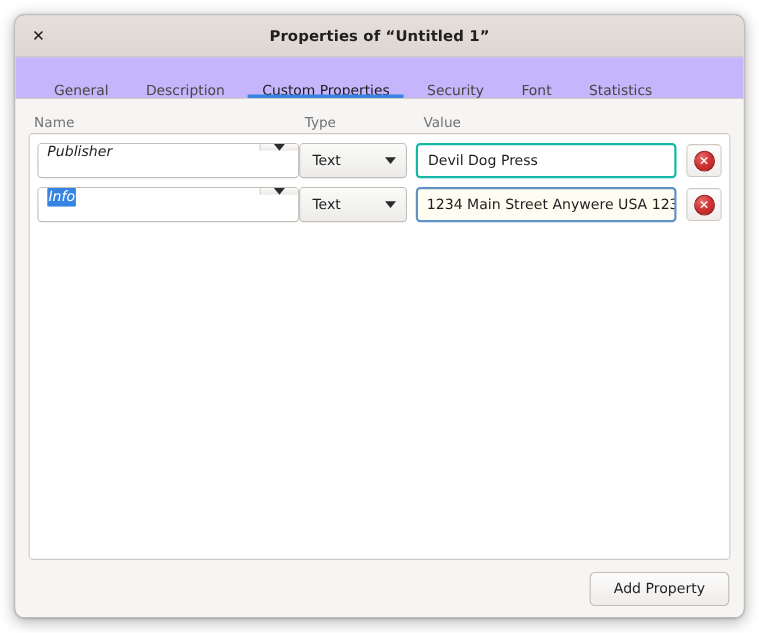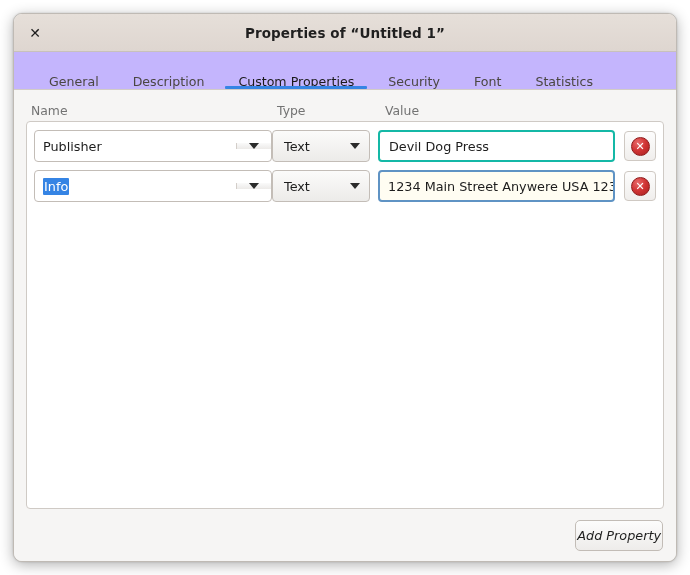--- a/index.html
+++ b/index.html
@@ -146,26 +146,27 @@
     align-items: center;
     height: 34px;
     margin-bottom: 6px;
   }
 
   
   .name-combo {
     width: 238px;
     height: 32px;
     display: flex;
-    align-items: center;
+    align-items: flex-start;
     border: 1px solid #c3bdb7;
     border-radius: 4px;
     background: #ffffff;
     box-sizing: border-box;
     overflow: hidden;
+    font-style: italic;
   }
   .name-entry {
     flex: 1;
     display: flex;
     align-items: center;
     padding: 0 8px;
     font-size: 12.8px;
     color: #1d1d1d;
     background: #ffffff;
     overflow: hidden;
@@ -271,30 +272,29 @@
     display: flex;
     align-items: center;
     justify-content: flex-end;
     padding-right: 1px;
   }
   .btn {
     display: flex;
     align-items: center;
     justify-content: center;
     height: 31px;
-    padding: 0 1px;
+    padding: 0 21px;
     background: linear-gradient(to bottom, #fcfcfc 0%, #eeecea 100%);
     border: 1px solid #c2bcb6;
     border-radius: 5px;
     font-size: 12.8px;
     color: #1f1f1f;
     cursor: pointer;
     box-sizing: border-box;
     white-space: nowrap;
-    font-style: italic;
   }
 
   
   .footer {
     height: 53px;
     min-height: 53px;
     background: #f2f0ee;
     border-top: 1px solid #d6d1cc;
     display: flex;
     align-items: center;

